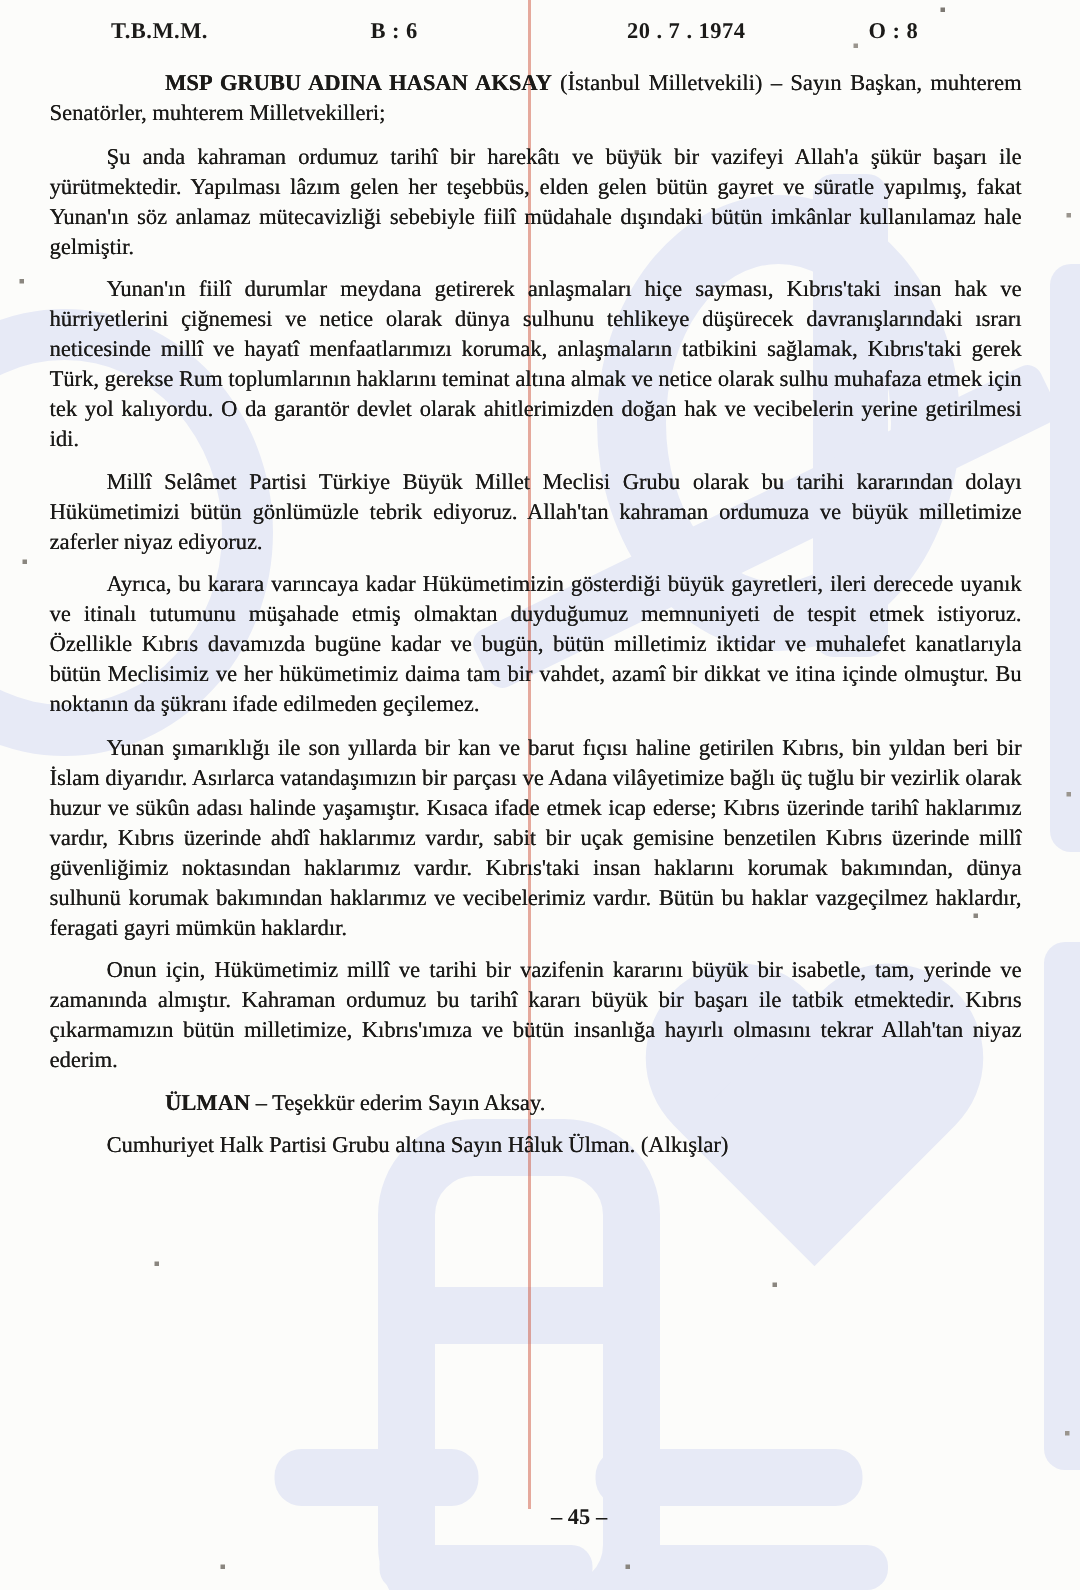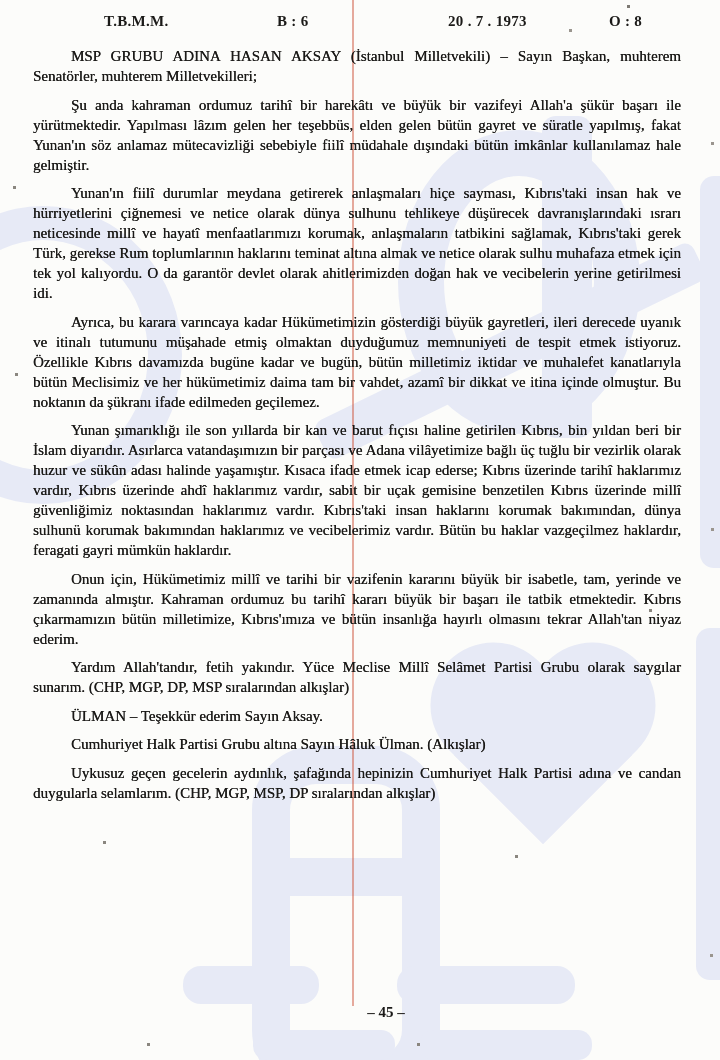--- a/index.html
+++ b/index.html
@@ -39,30 +39,30 @@
   .speck{position:absolute;left:0;top:0;width:1px;height:1px;z-index:1;background:transparent;
     box-shadow:
       628px 6px 0 1px #7d7973, 570px 30px 0 1px #9a958e, 424px 101px 0 1px #8a867f,
       712px 143px 0 1px #9a958e, 14px 187px 0 1px #8a867f, 16px 374px 0 1px #8a867f,
       712px 529px 0 1px #9a958e, 650px 610px 0 1px #8a867f, 104px 842px 0 1px #8a867f,
       516px 856px 0 1px #8a867f, 711px 955px 0 1px #9a958e, 148px 1044px 0 1px #8a867f,
       418px 1044px 0 1px #8a867f;}
   
   .hdr{position:absolute;top:13px;left:0;width:720px;height:22px;z-index:2;
        font-weight:bold;font-size:15px;letter-spacing:0.3px;}
-  .hdr span{position:absolute;white-space:nowrap;margin-left:30px;}
+  .hdr span{position:absolute;white-space:nowrap;}
   .hdr-org{left:74px;}
   .hdr-session{left:247px;}
   .hdr-date{left:418px;}
   .hdr-sitting{left:579px;}
   
   .doc-body{position:absolute;left:33px;top:46px;width:648px;z-index:2;}
   .para{margin:0 0 8.5px 0;font-size:15px;line-height:20px;text-align:justify;
         text-indent:38px;text-shadow:0.15px 0 currentColor;}
-  .para b{font-weight:normal;}
+  .para b{font-weight:bold;margin-left:39px;}
   
   .ftr{position:absolute;top:1004px;left:0;width:700px;text-align:center;z-index:2;
        font-weight:bold;font-size:15px;margin-left:36px;}
 </style>
 </head>
 <body>
 
 <div class="wm-layer">
   <div class="wm-ring2"></div>
   <div class="wm-ring"></div>
@@ -77,32 +77,31 @@
   <div class="wm-blob2"></div>
   <div class="wm-blob3"></div>
   <div class="wm-blob4"></div>
 </div>
 <div class="fold-line"></div>
 <div class="speck"></div>
 
 <div class="hdr">
   <span class="hdr-org">T.B.M.M.</span>
   <span class="hdr-session">B : 6</span>
-  <span class="hdr-date">20 . 7 . 1973</span>
+  <span class="hdr-date">20 . 7 . 1974</span>
   <span class="hdr-sitting">O : 8</span>
 </div>
 
 <div class="doc-body" id="doc-body">
     <p class="para"><b>MSP GRUBU ADINA HASAN AKSAY</b> (İstanbul Milletvekili) – Sayın Başkan, muhterem Senatörler, muhterem Milletvekilleri;</p>
     <p class="para">Şu anda kahraman ordumuz tarihî bir harekâtı ve büyük bir vazifeyi Allah'a şükür başarı ile yürütmektedir. Yapılması lâzım gelen her teşebbüs, elden gelen bütün gayret ve süratle yapılmış, fakat Yunan'ın söz anlamaz mütecavizliği sebebiyle fiilî müdahale dışındaki bütün imkânlar kullanılamaz hale gelmiştir.</p>
     <p class="para">Yunan'ın fiilî durumlar meydana getirerek anlaşmaları hiçe sayması, Kıbrıs'taki insan hak ve hürriyetlerini çiğnemesi ve netice olarak dünya sulhunu tehlikeye düşürecek davranışlarındaki ısrarı neticesinde millî ve hayatî menfaatlarımızı korumak, anlaşmaların tatbikini sağlamak, Kıbrıs'taki gerek Türk, gerekse Rum toplumlarının haklarını teminat altına almak ve netice olarak sulhu muhafaza etmek için tek yol kalıyordu. O da garantör devlet olarak ahitlerimizden doğan hak ve vecibelerin yerine getirilmesi idi.</p>
+    <p class="para">Millî Selâmet Partisi Türkiye Büyük Millet Meclisi Grubu olarak bu tarihi kararından dolayı Hükümetimizi bütün gönlümüzle tebrik ediyoruz. Allah'tan kahraman ordumuza ve büyük milletimize zaferler niyaz ediyoruz.</p>
     <p class="para">Ayrıca, bu karara varıncaya kadar Hükümetimizin gösterdiği büyük gayretleri, ileri derecede uyanık ve itinalı tutumunu müşahade etmiş olmaktan duyduğumuz memnuniyeti de tespit etmek istiyoruz. Özellikle Kıbrıs davamızda bugüne kadar ve bugün, bütün milletimiz iktidar ve muhalefet kanatlarıyla bütün Meclisimiz ve her hükümetimiz daima tam bir vahdet, azamî bir dikkat ve itina içinde olmuştur. Bu noktanın da şükranı ifade edilmeden geçilemez.</p>
     <p class="para">Yunan şımarıklığı ile son yıllarda bir kan ve barut fıçısı haline getirilen Kıbrıs, bin yıldan beri bir İslam diyarıdır. Asırlarca vatandaşımızın bir parçası ve Adana vilâyetimize bağlı üç tuğlu bir vezirlik olarak huzur ve sükûn adası halinde yaşamıştır. Kısaca ifade etmek icap ederse; Kıbrıs üzerinde tarihî haklarımız vardır, Kıbrıs üzerinde ahdî haklarımız vardır, sabit bir uçak gemisine benzetilen Kıbrıs üzerinde millî güvenliğimiz noktasından haklarımız vardır. Kıbrıs'taki insan haklarını korumak bakımından, dünya sulhunü korumak bakımından haklarımız ve vecibelerimiz vardır. Bütün bu haklar vazgeçilmez haklardır, feragati gayri mümkün haklardır.</p>
     <p class="para">Onun için, Hükümetimiz millî ve tarihi bir vazifenin kararını büyük bir isabetle, tam, yerinde ve zamanında almıştır. Kahraman ordumuz bu tarihî kararı büyük bir başarı ile tatbik etmektedir. Kıbrıs çıkarmamızın bütün milletimize, Kıbrıs'ımıza ve bütün insanlığa hayırlı olmasını tekrar Allah'tan niyaz ederim.</p>
-    <p class="para">Yardım Allah'tandır, fetih yakındır. Yüce Meclise Millî Selâmet Partisi Grubu olarak saygılar sunarım. (CHP, MGP, DP, MSP sıralarından alkışlar)</p>
     <p class="para"><b>ÜLMAN</b> – Teşekkür ederim Sayın Aksay.</p>
     <p class="para">Cumhuriyet Halk Partisi Grubu altına Sayın Hâluk Ülman. (Alkışlar)</p>
-    <p class="para">Uykusuz geçen gecelerin aydınlık, şafağında hepinizin Cumhuriyet Halk Partisi adına ve candan duygularla selamlarım. (CHP, MGP, MSP, DP sıralarından alkışlar)</p>
   </div>
 
 <div class="ftr">
   <span>– 45 –</span>
 </div>
 
 </body></html>

